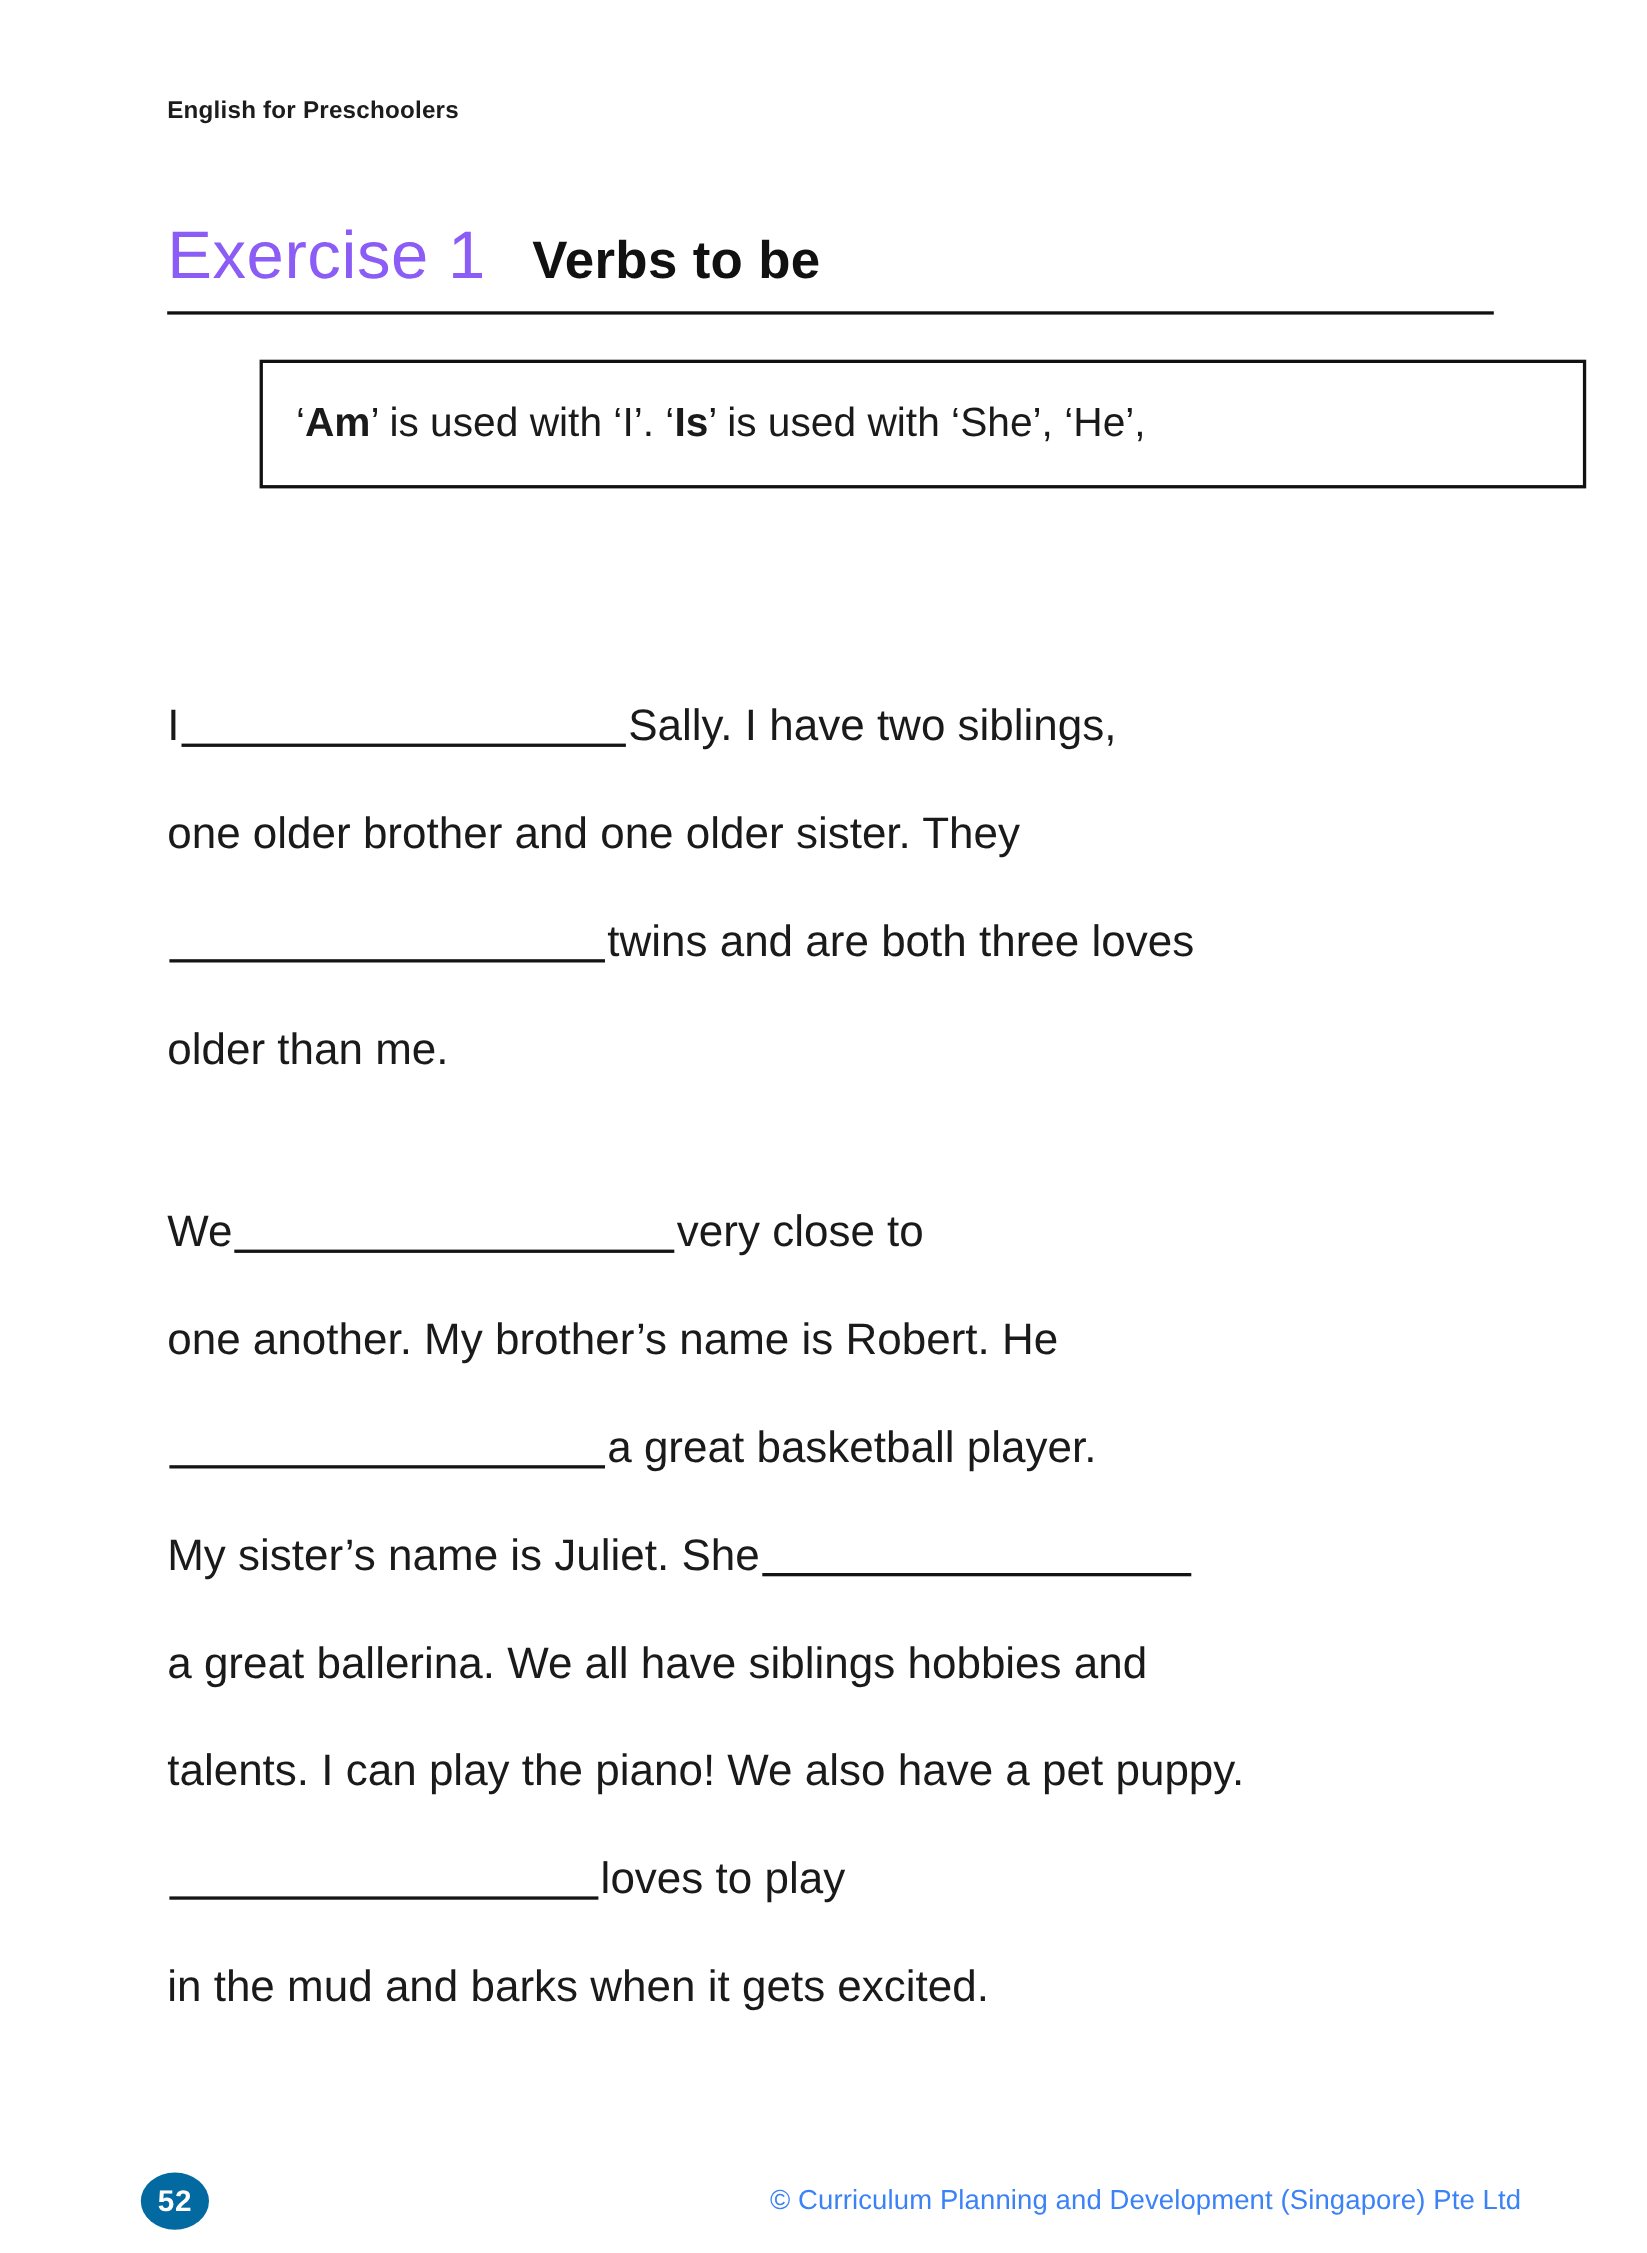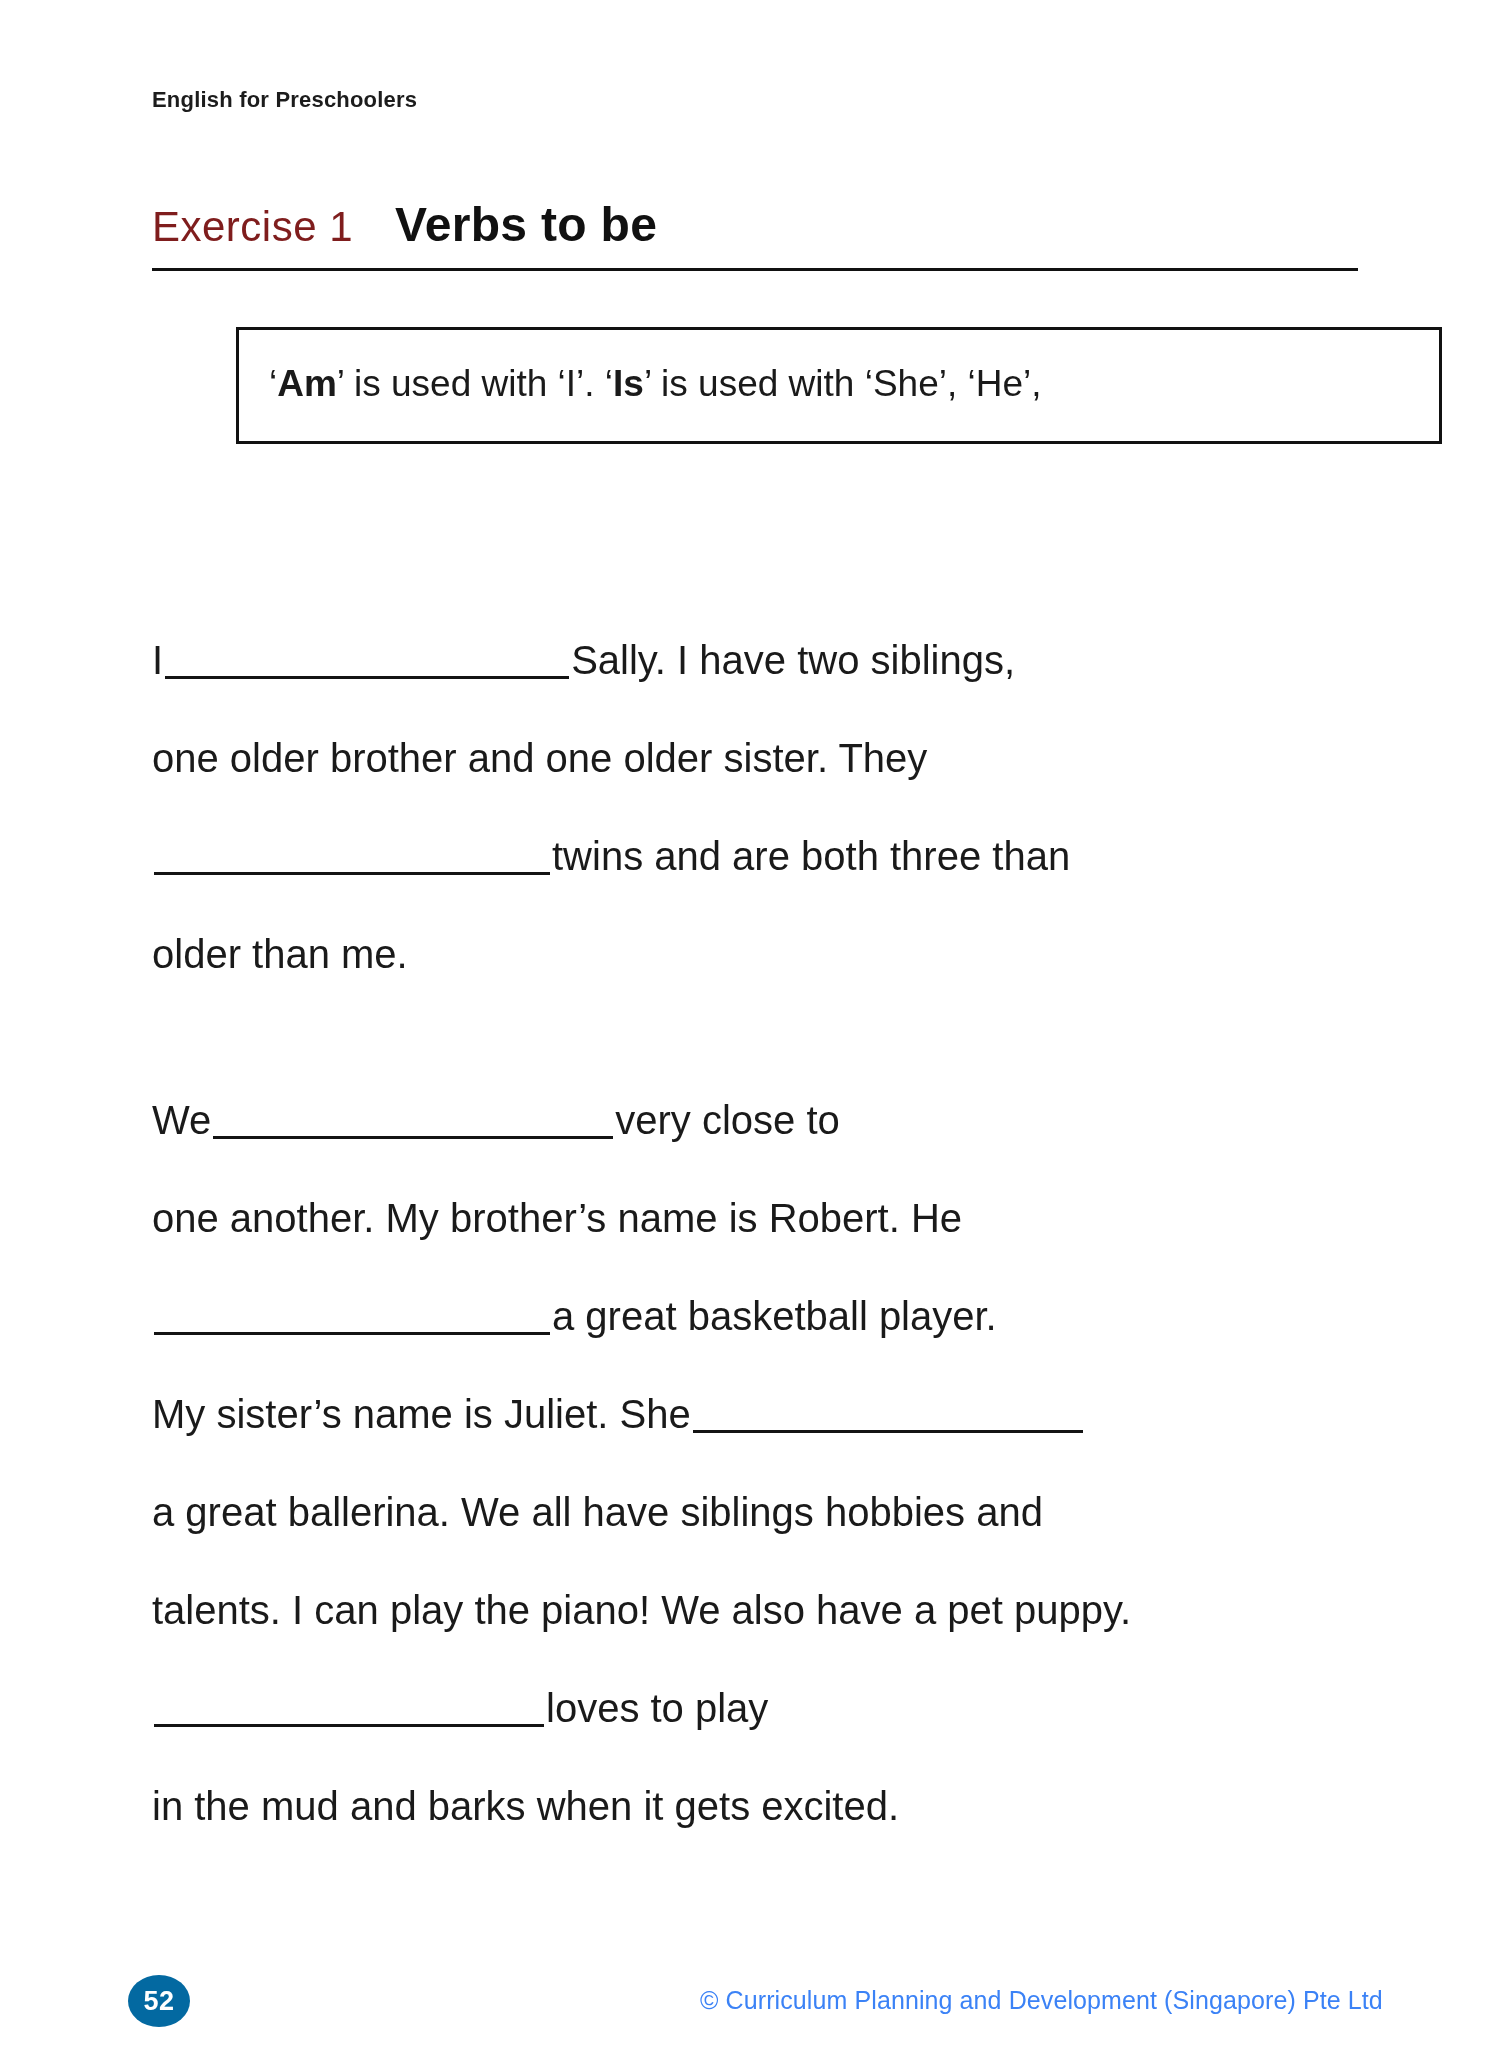--- a/index.html
+++ b/index.html
@@ -39,22 +39,22 @@
     position: absolute;
     left: 152px;
     top: 166px;
     width: 1206px;
     display: flex;
     align-items: baseline;
     border-bottom: 3px solid #111111;
     padding-bottom: 16px;
   }
   .exercise-label {
-    font-size: 42px;
-    color: #7f1d1d;
+    font-size: 61px;
+    color: #8b5cf6;
     letter-spacing: 0.5px;
     font-weight: 400;
   }
   .exercise-name {
     font-size: 48px;
     font-weight: bold;
     color: #111111;
     margin-left: 42px;
     letter-spacing: 0.3px;
   }
@@ -160,21 +160,21 @@
         <span class="blank w-long"></span>
         <span class="txt">Sally. I have two siblings,</span>
       </div>
 
     <div class="body-line">
         <span class="txt">one older brother and one older sister. They</span>
       </div>
 
     <div class="body-line">
         <span class="blank w-mid"></span>
-        <span class="txt">twins and are both three than</span>
+        <span class="txt">twins and are both three loves</span>
       </div>
 
     <div class="body-line">
         <span class="txt">older than me.</span>
       </div>
   </div>
 
   <div class="body-block" id="para-2">
     <div class="body-line">
         <span class="txt">We</span>

